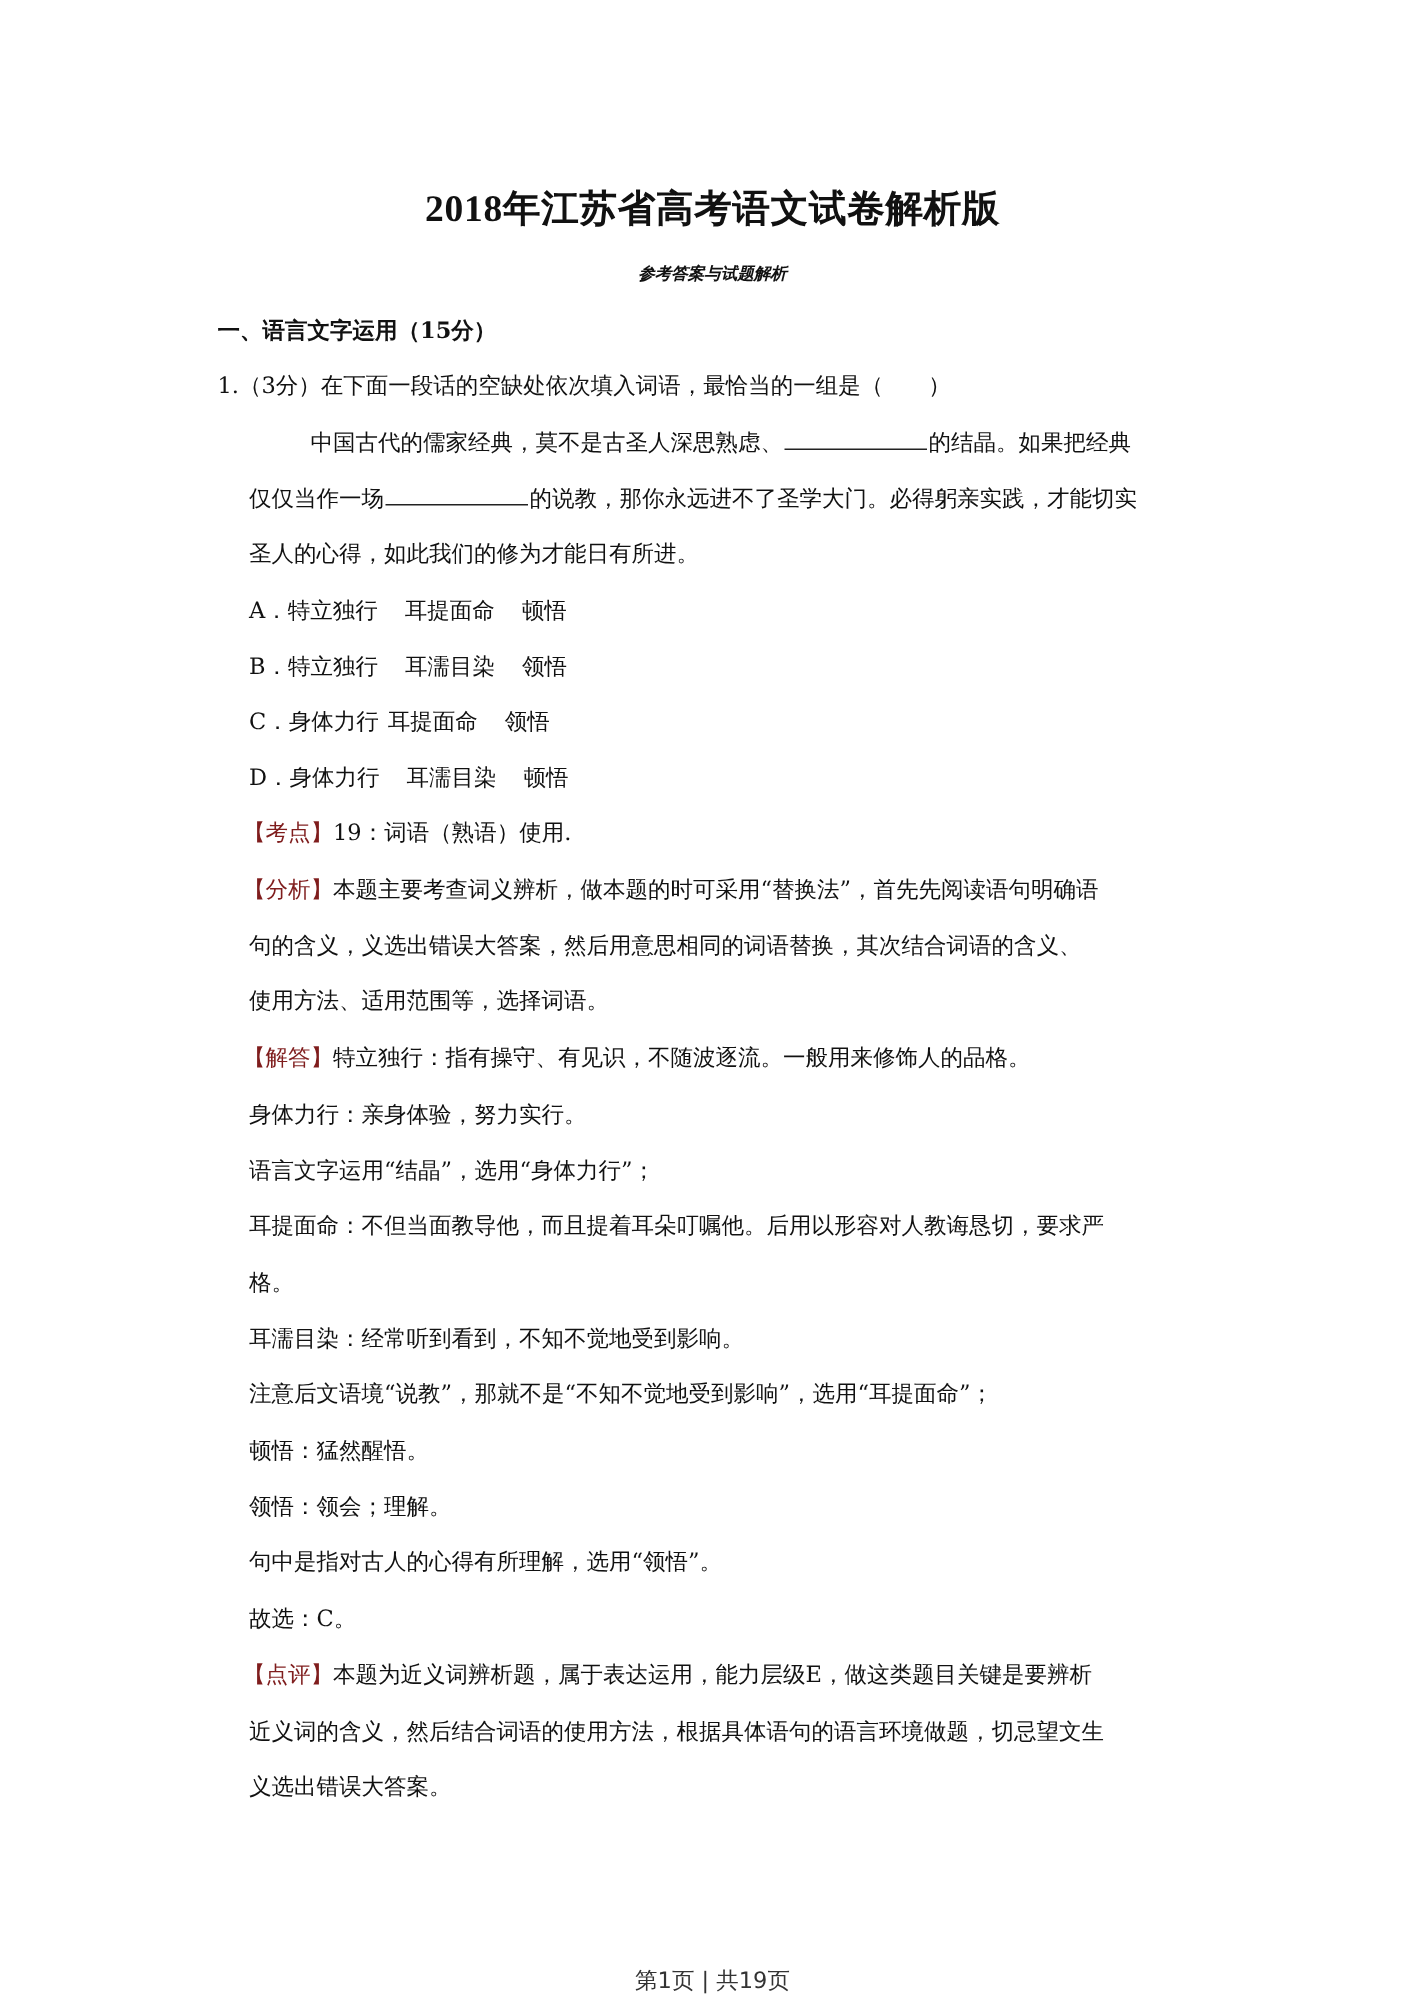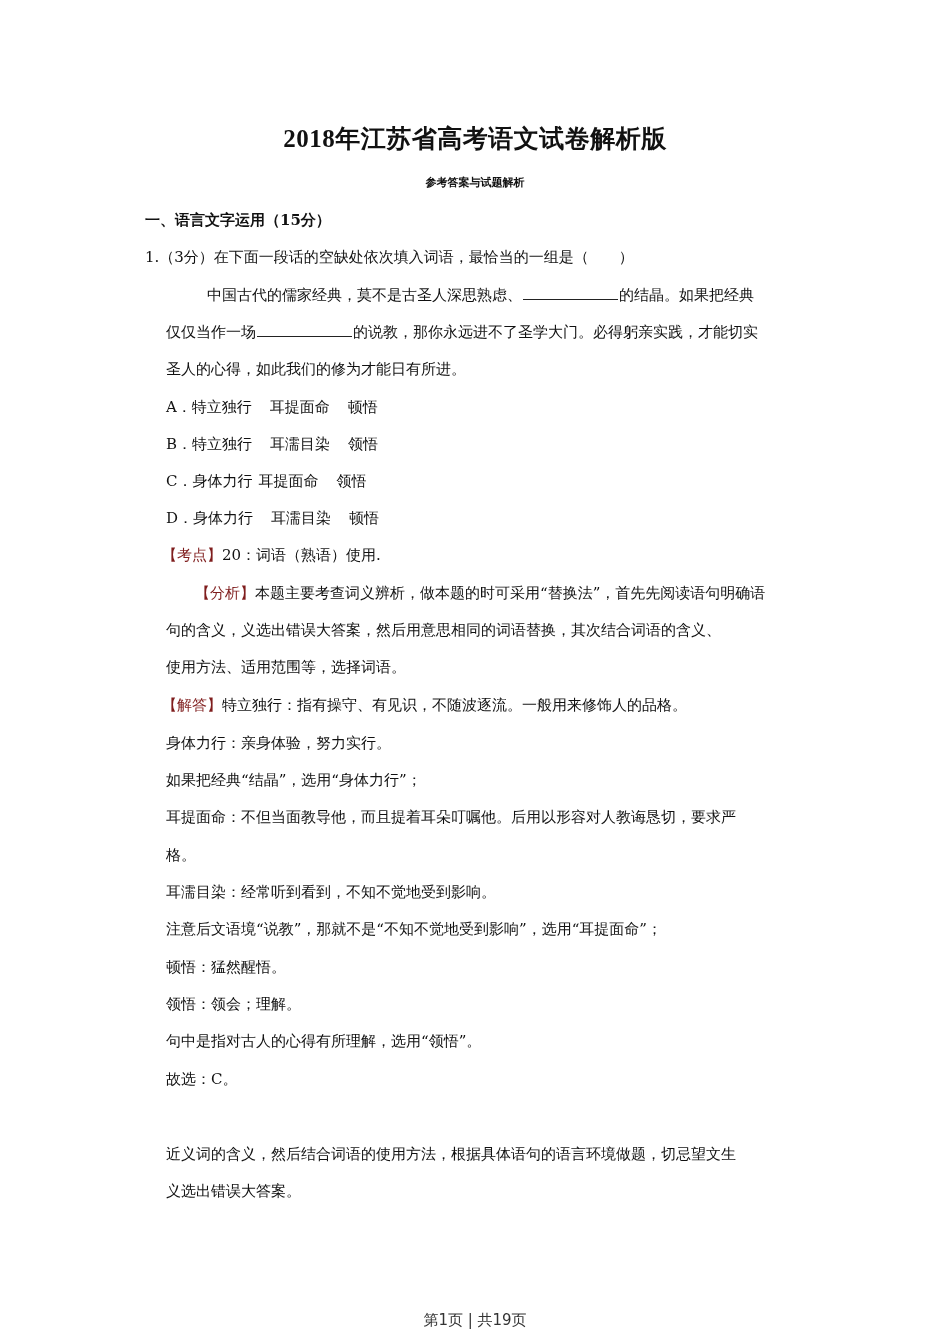--- a/index.html
+++ b/index.html
@@ -11,20 +11,21 @@
     .page { position: absolute; left: 0; top: 0; width: 797px; height: 1344px; }
     .title {
       position: absolute; left: 0; width: 950px; top: 122px; text-align: center;
       font-size: 25px; font-weight: bold; letter-spacing: 0.5px;
       font-family: "Liberation Serif", "DejaVu Serif", serif;
     }
     .subtitle {
       position: absolute; left: 0; width: 950px; top: 175px; text-align: center;
       font-size: 11px; font-weight: bold;
       font-family: "DejaVu Sans", "Liberation Sans", sans-serif;
+      font-style: italic;
     }
     .section-heading {
       position: absolute; left: 145px; top: 211px;
       font-size: 15px; font-weight: bold;
     }
     .line {
       position: absolute; font-size: 15px; white-space: nowrap; line-height: 20px;
     }
     .q-stem { left: 145px; top: 247px; }
     .indent { left: 166px; }
@@ -70,41 +71,44 @@
     <span>B．</span><span>特立独行</span><span class="opt-gap"></span><span>耳濡目染</span><span class="opt-gap"></span><span>领悟</span>
   </div>
   <div class="line indent" style="top:471px;">
     <span>C．</span><span>身体力行</span><span class="opt-gap-sm"></span><span>耳提面命</span><span class="opt-gap"></span><span>领悟</span>
   </div>
   <div class="line indent" style="top:508px;">
     <span>D．</span><span>身体力行</span><span class="opt-gap"></span><span>耳濡目染</span><span class="opt-gap"></span><span>顿悟</span>
   </div>
 
   <div class="line" style="left:162px; top:545px;">
-    <span class="tag">【考点】</span><span>20：词语（熟语）使用.</span>
+    <span class="tag">【考点】</span><span>19：词语（熟语）使用.</span>
   </div>
 
-  <div class="line" style="left:162px; top:583px;margin-left:33px;">
+  <div class="line" style="left:162px; top:583px;">
     <span class="tag">【分析】</span><span>本题主要考查词义辨析，做本题的时可采用“替换法”，首先先阅读语句明确语</span>
   </div>
   <div class="line indent" style="top:620px;">句的含义，义选出错误大答案，然后用意思相同的词语替换，其次结合词语的含义、</div>
   <div class="line indent" style="top:657px;">使用方法、适用范围等，选择词语。</div>
 
   <div class="line" style="left:162px; top:695px;text-align:center;">
     <span class="tag">【解答】</span><span>特立独行：指有操守、有见识，不随波逐流。一般用来修饰人的品格。</span>
   </div>
   <div class="line indent" style="top:733px;">身体力行：亲身体验，努力实行。</div>
-  <div class="line indent" style="top:770px;">如果把经典“结晶”，选用“身体力行”；</div>
+  <div class="line indent" style="top:770px;">语言文字运用“结晶”，选用“身体力行”；</div>
   <div class="line indent" style="top:807px;">耳提面命：不但当面教导他，而且提着耳朵叮嘱他。后用以形容对人教诲恳切，要求严</div>
   <div class="line indent" style="top:845px;">格。</div>
   <div class="line indent" style="top:882px;">耳濡目染：经常听到看到，不知不觉地受到影响。</div>
   <div class="line indent" style="top:919px;">注意后文语境“说教”，那就不是“不知不觉地受到影响”，选用“耳提面命”；</div>
   <div class="line indent" style="top:957px;">顿悟：猛然醒悟。</div>
   <div class="line indent" style="top:994px;">领悟：领会；理解。</div>
   <div class="line indent" style="top:1031px;">句中是指对古人的心得有所理解，选用“领悟”。</div>
   <div class="line indent" style="top:1069px;">故选：C。</div>
 
+  <div class="line" style="left:162px; top:1106px;">
+    <span class="tag">【点评】</span><span>本题为近义词辨析题，属于表达运用，能力层级E，做这类题目关键是要辨析</span>
+  </div>
   <div class="line indent" style="top:1144px;">近义词的含义，然后结合词语的使用方法，根据具体语句的语言环境做题，切忌望文生</div>
   <div class="line indent" style="top:1181px;">义选出错误大答案。</div>
 
   <div class="footer">第1页 | 共19页</div>
 
 </div>
 
 </body></html>

